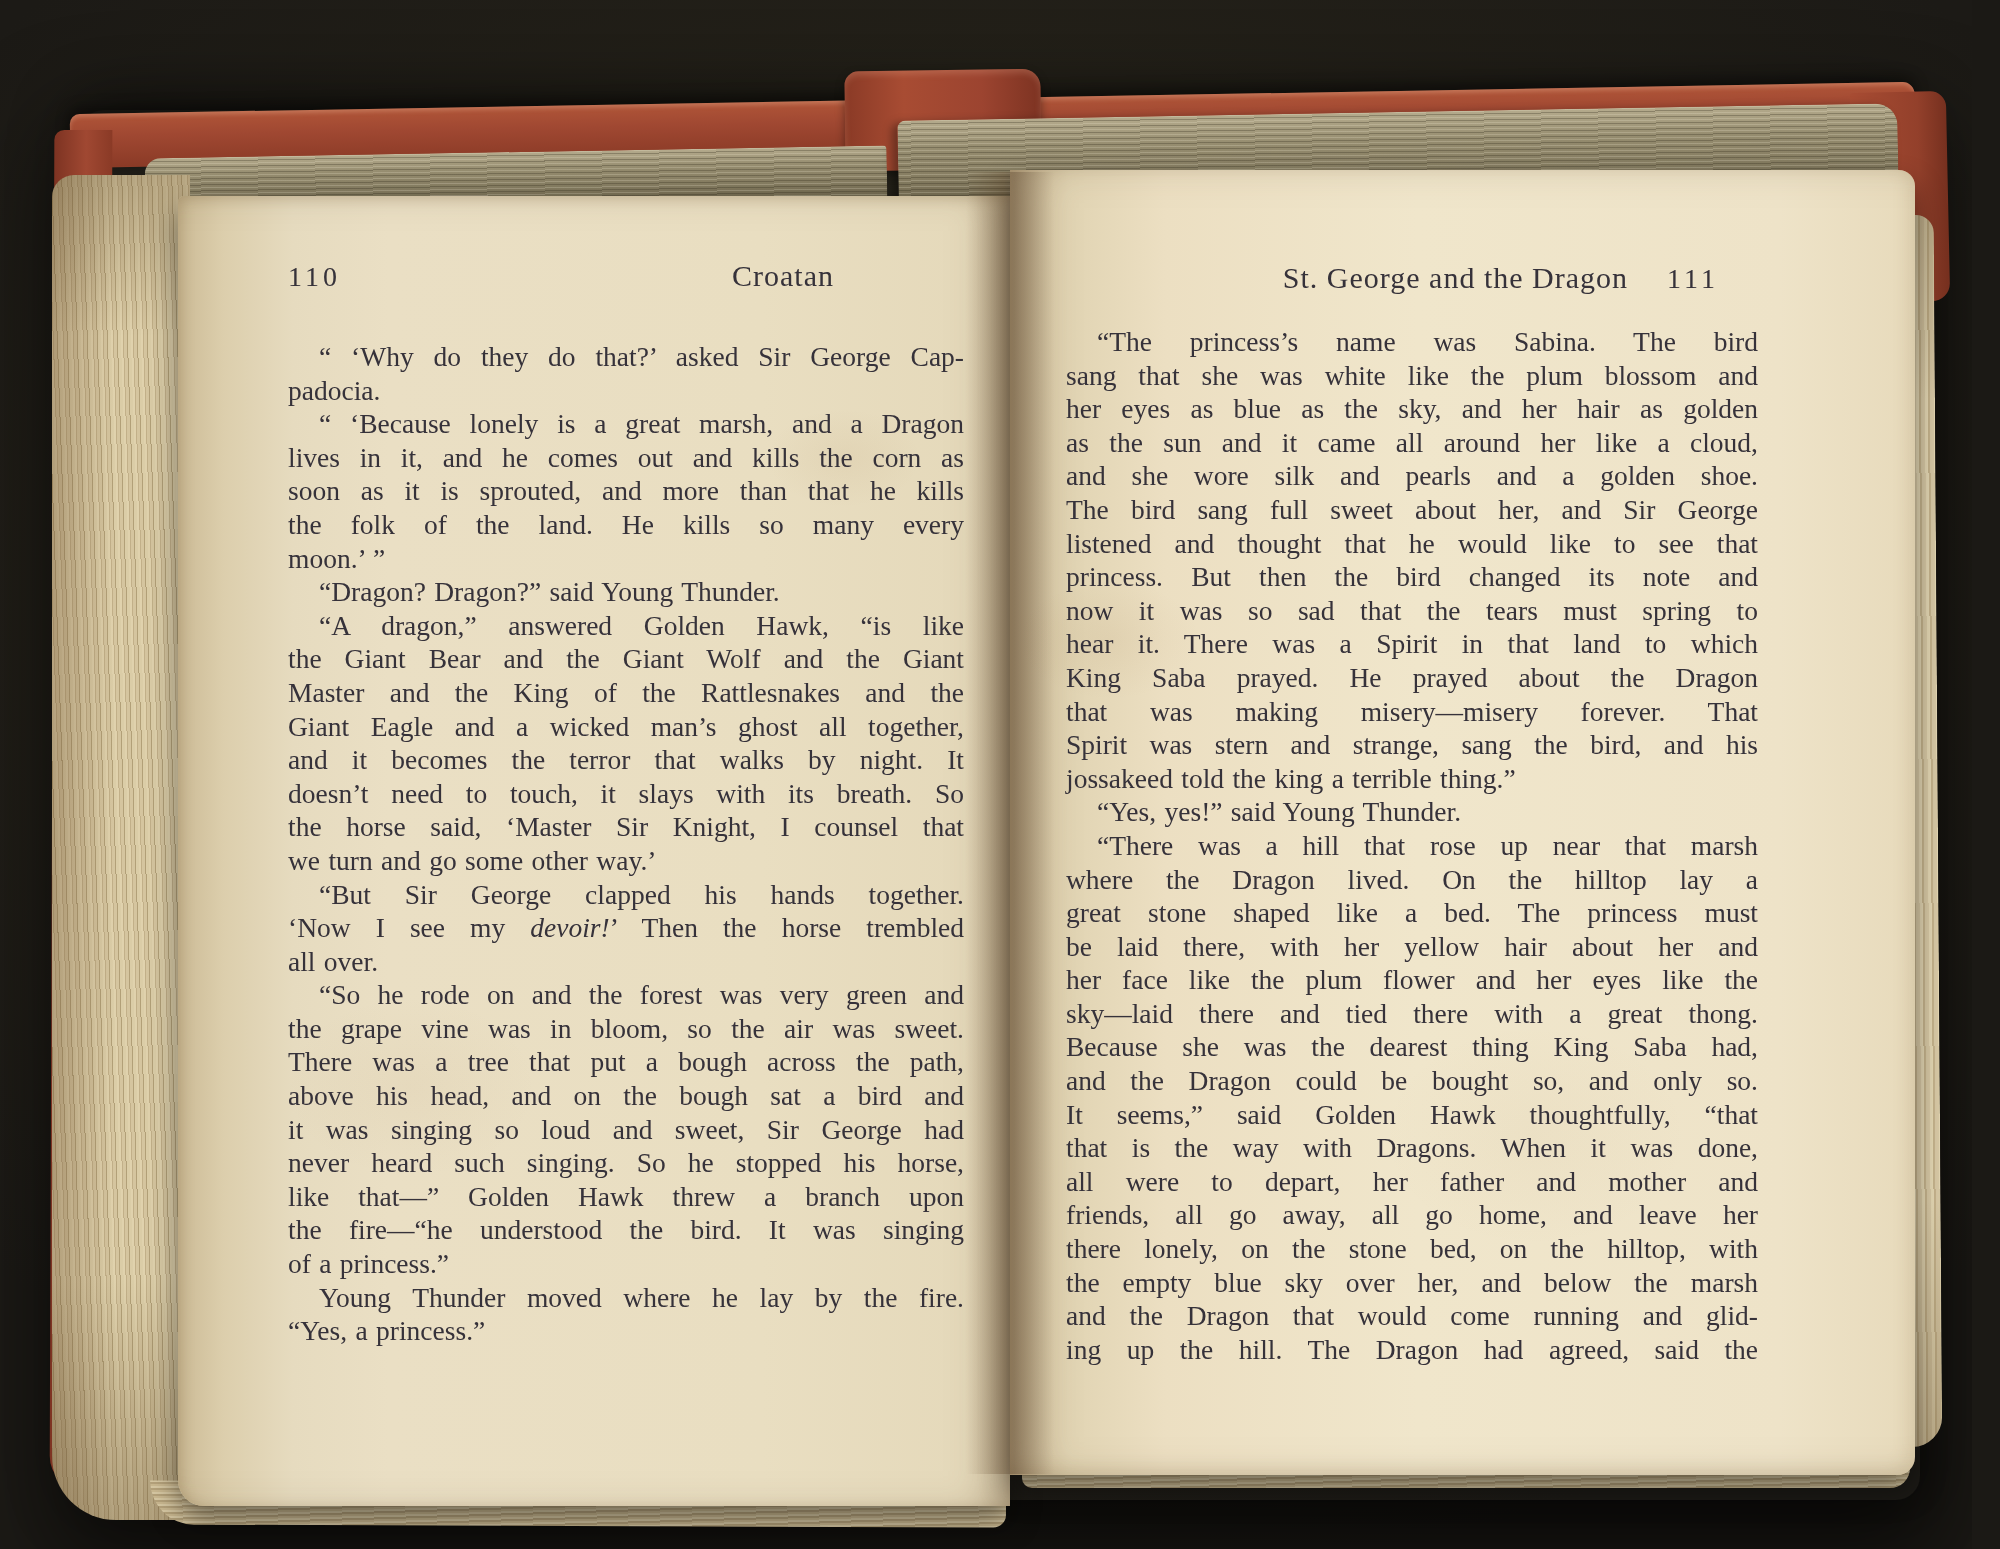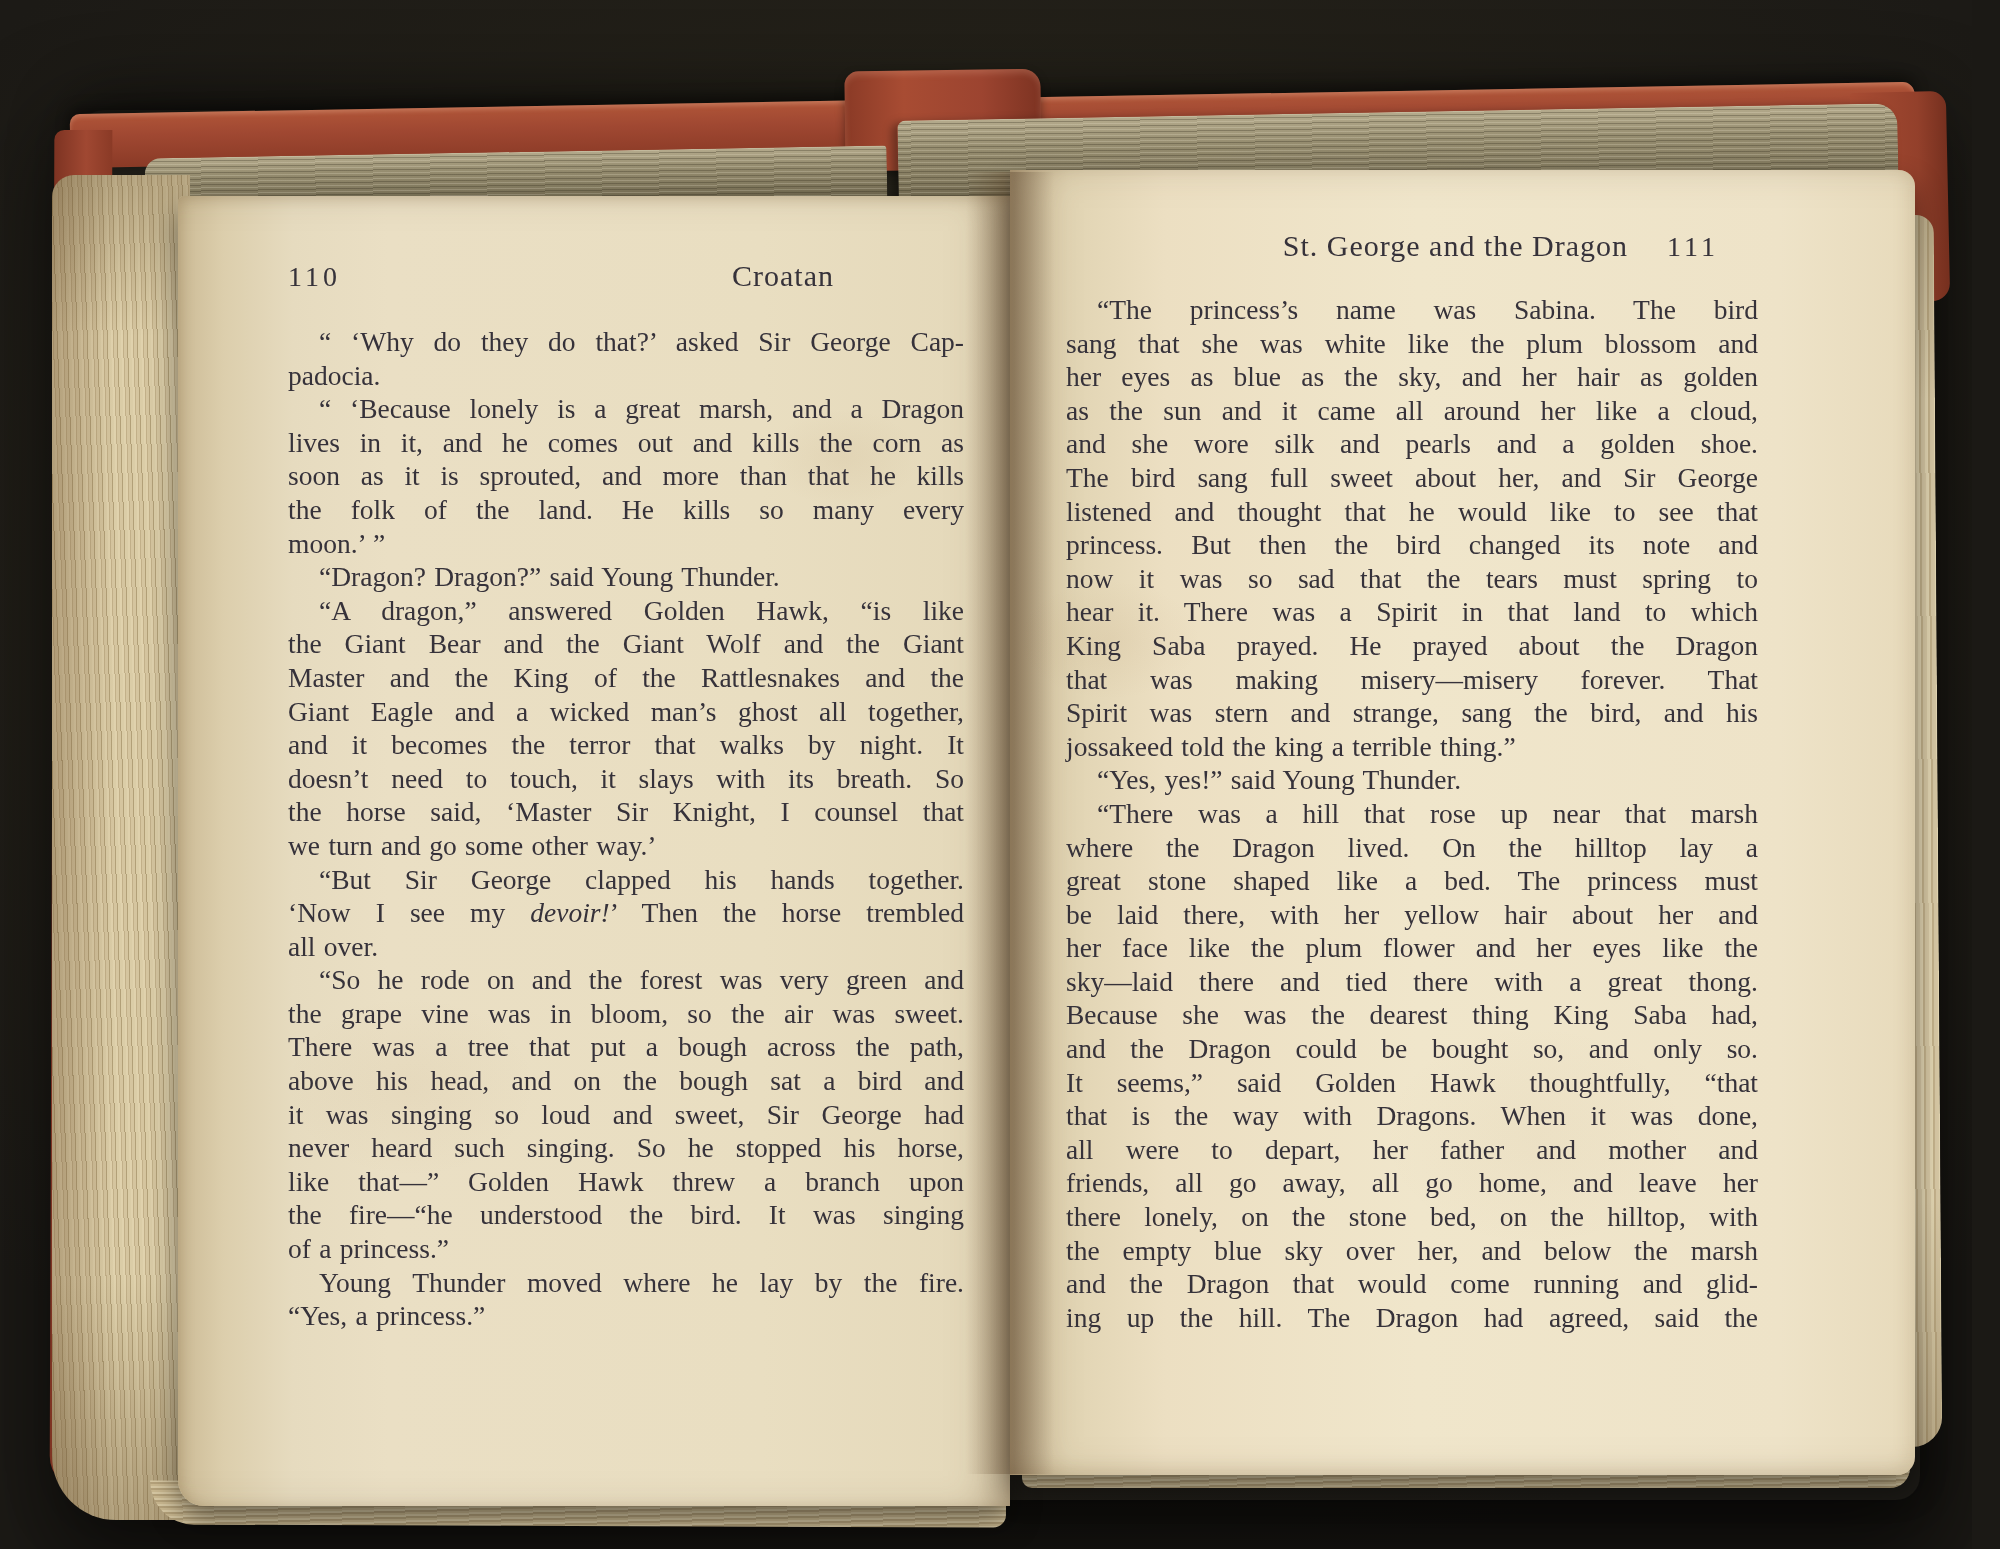--- a/index.html
+++ b/index.html
@@ -61,27 +61,27 @@
     background-image:
       radial-gradient(130px 85px at 11% 36%, rgba(150,110,60,.08), rgba(0,0,0,0) 70%),
       radial-gradient(220px 160px at 58% 74%, rgba(150,110,60,.04), rgba(0,0,0,0) 70%),
       linear-gradient(90deg,#d2c19d 0px,#e1d4b3 58px,#ecdfc2 155px,#f0e6cb 45%,#eee3c8 85%,#e7dabb 100%);
     box-shadow:inset 36px 0 50px -22px rgba(95,70,40,.5), inset -7px -5px 16px rgba(130,100,60,.15), 0 16px 30px rgba(0,0,0,.45);}
   .gutter-shadow{left:966px;top:172px;width:88px;height:1302px;z-index:6;
     background:linear-gradient(90deg, rgba(0,0,0,0) 0%, rgba(92,66,38,.30) 42%, rgba(60,40,24,.28) 55%, rgba(0,0,0,0) 100%);}
   
   .page-text{z-index:7;color:#36323a;}
   .page-text.left-col{left:288px;top:258px;width:676px;}
-  .page-text.right-col{left:1066px;top:228px;width:692px;}
+  .page-text.right-col{left:1066px;top:260px;width:692px;}
   .page-head{display:flex;align-items:baseline;line-height:36px;}
   .pnum{width:130px;font-size:28px;letter-spacing:4px;}
   .pnum.right{text-align:center;}
   .rhead{flex:1;text-align:right;font-size:30px;letter-spacing:1px;}
   .lines{font-size:27.5px;line-height:33.6px;word-spacing:1.5px;}
-  .left-col .lines{margin-top:30px;}
+  .left-col .lines{margin-top:45px;}
   .right-col .lines{margin-top:28px;}
   .line{text-align:justify;text-align-last:justify;}
   .line.indent{text-indent:31px;}
   .line.endline{text-align-last:left;}
   .line em{font-style:italic;}
 </style>
 </head>
 <body>
 
 <div class="scene">

